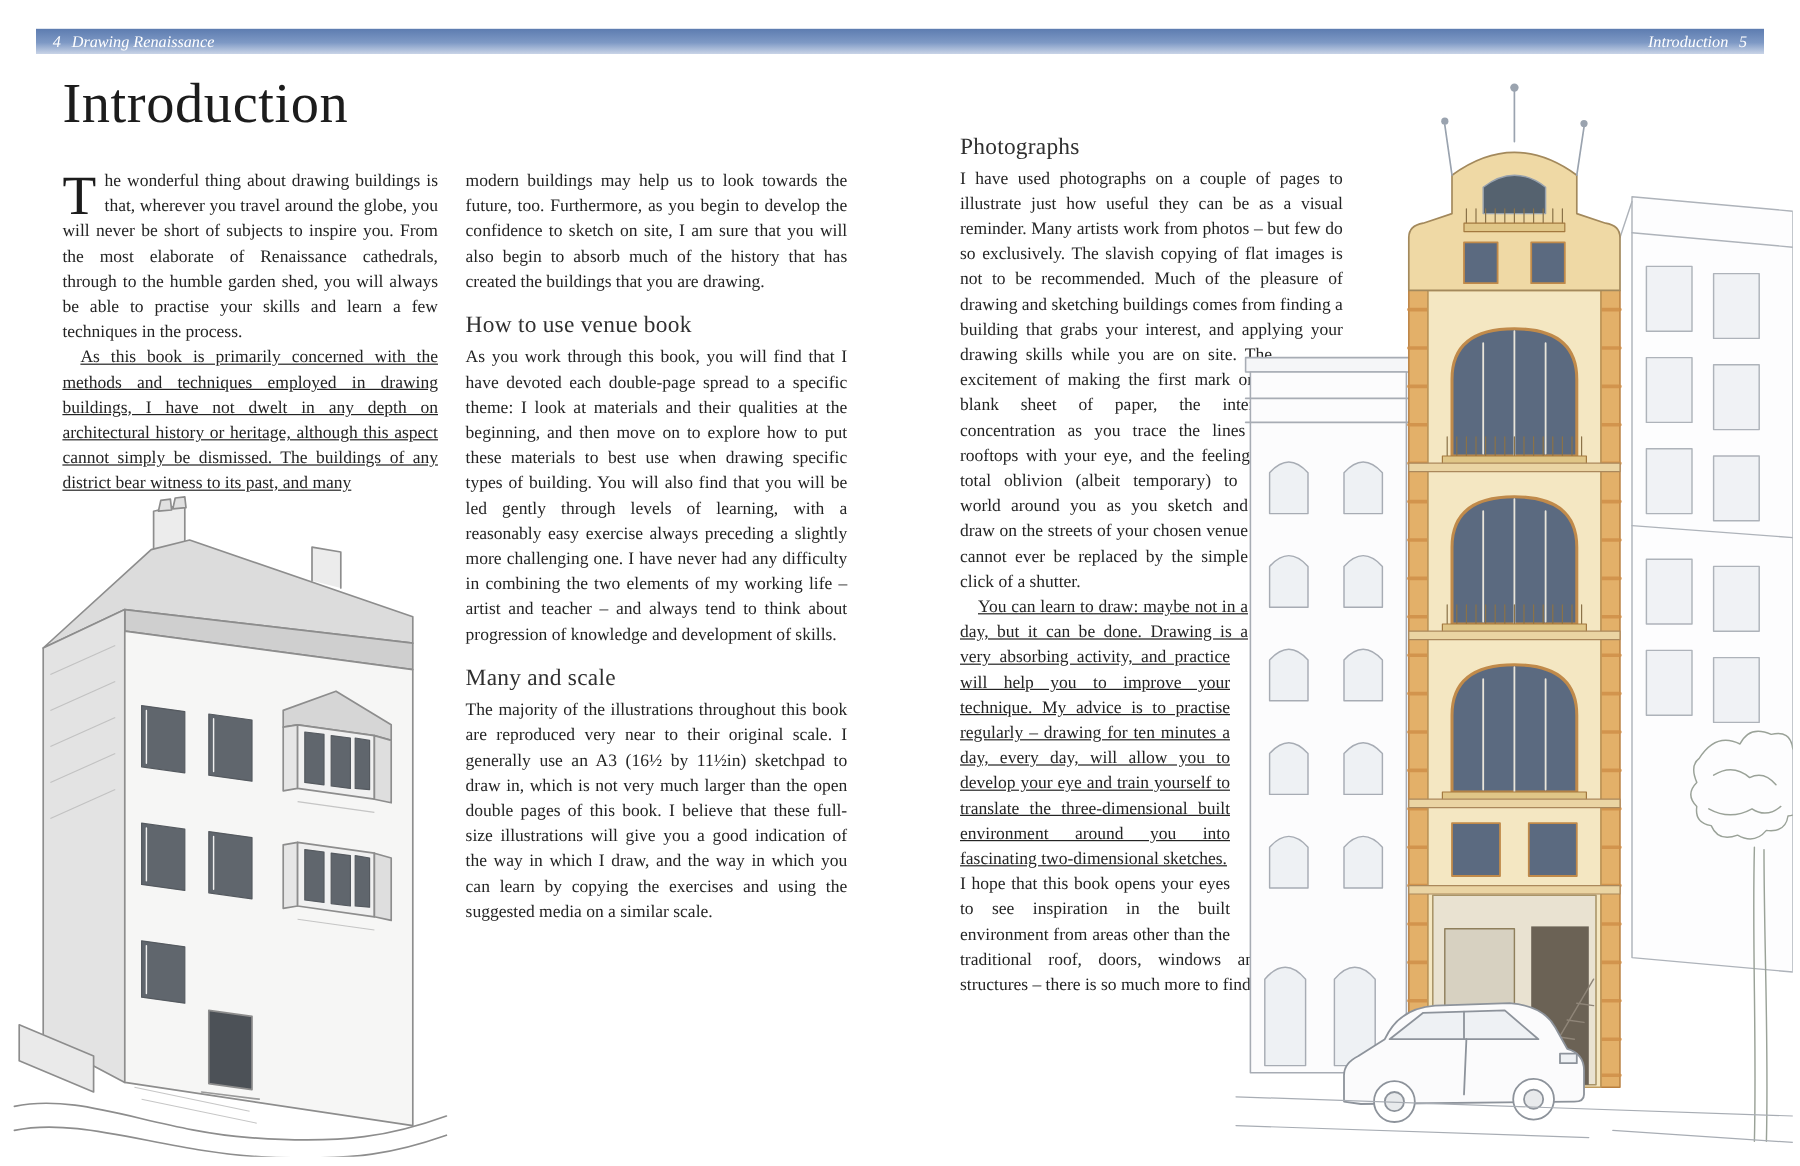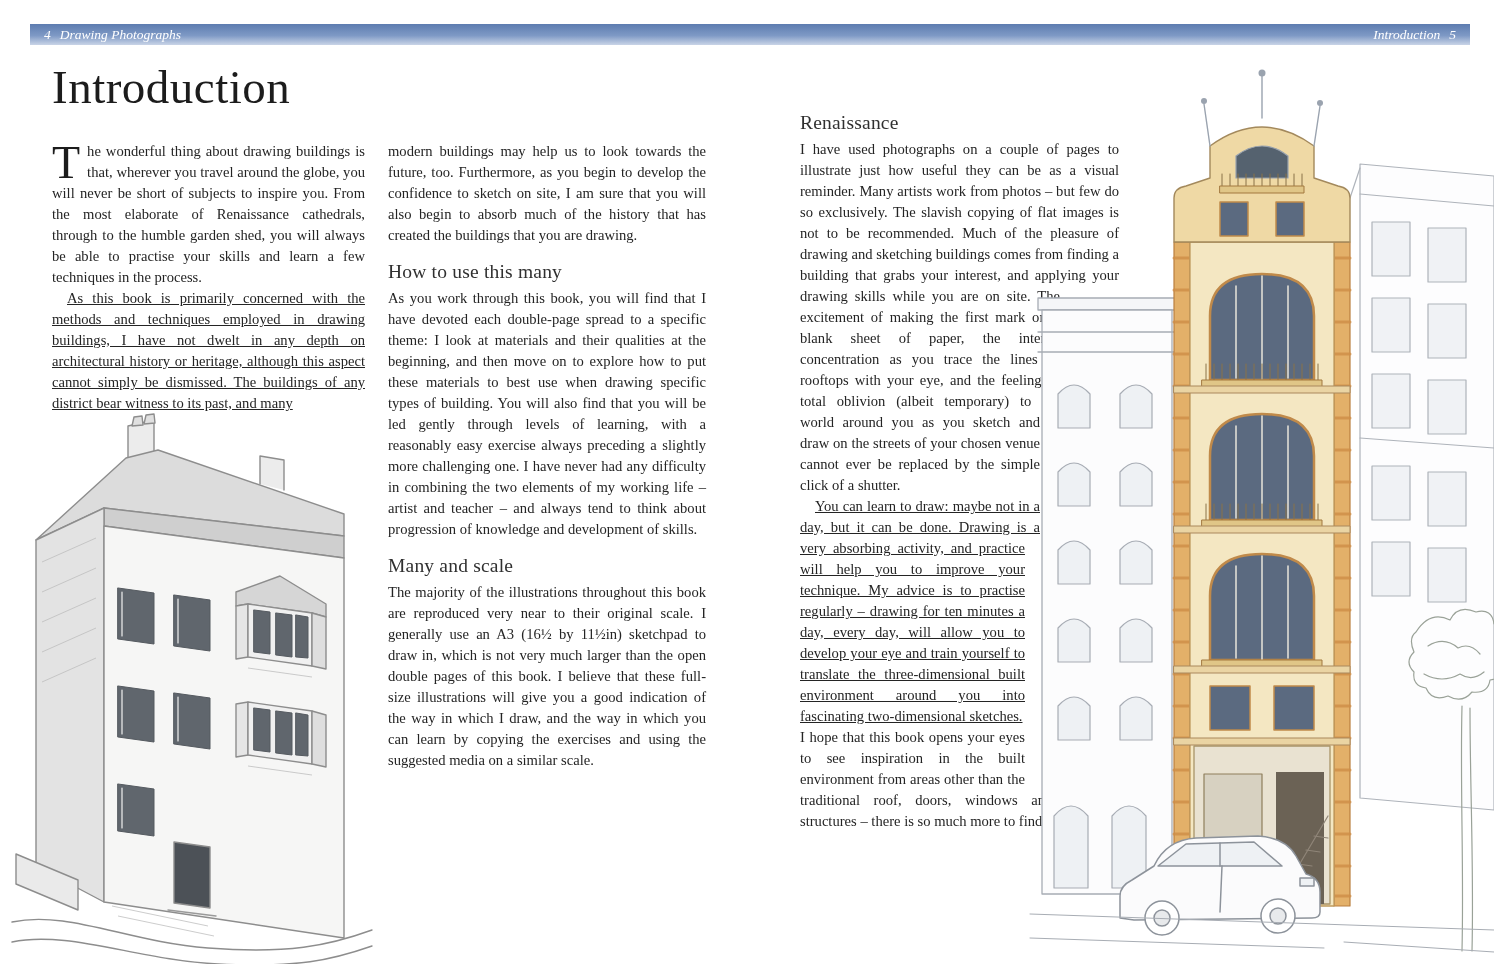--- a/index.html
+++ b/index.html
@@ -40,49 +40,49 @@
   .illo-right { left:1024px; top:46px;  width:470px; height:914px; }
 </style>
 </head>
 <body>
 
 <div class="page">
 
   <div class="running-head">
     <div class="rh-group">
       <span>4</span>
-      <span>Drawing Photographs</span>
+      <span>Drawing Renaissance</span>
     </div>
     <div class="rh-group">
       <span>Introduction</span>
       <span>5</span>
     </div>
   </div>
 
   <h1 class="chapter-title">Introduction</h1>
 
   <div class="col col1">
     <p><span class="dropcap">T</span><span>he wonderful thing about drawing buildings is that, wherever you travel around the globe, you will never be short of subjects to inspire you. From the most elaborate of Renaissance cathedrals, through to the humble garden shed, you will always be able to practise your skills and learn a few techniques in the process.</span></p>
     <p class="indent">As this book is primarily concerned with the methods and techniques employed in drawing buildings, I have not dwelt in any depth on architectural history or heritage, although this aspect cannot simply be dismissed. The buildings of any district bear witness to its past, and many</p>
   </div>
 
   <div class="col col2">
     <p>modern buildings may help us to look towards the future, too. Furthermore, as you begin to develop the confidence to sketch on site, I am sure that you will also begin to absorb much of the history that has created the buildings that you are drawing.</p>
-    <h2 class="sec">How to use this many</h2>
+    <h2 class="sec">How to use venue book</h2>
     <p>As you work through this book, you will find that I have devoted each double-page spread to a specific theme: I look at materials and their qualities at the beginning, and then move on to explore how to put these materials to best use when drawing specific types of building. You will also find that you will be led gently through levels of learning, with a reasonably easy exercise always preceding a slightly more challenging one. I have never had any difficulty in combining the two elements of my working life – artist and teacher – and always tend to think about progression of knowledge and development of skills.</p>
     <h2 class="sec">Many and scale</h2>
     <p>The majority of the illustrations throughout this book are reproduced very near to their original scale. I generally use an A3 (16½ by 11½in) sketchpad to draw in, which is not very much larger than the open double pages of this book. I believe that these full-size illustrations will give you a good indication of the way in which I draw, and the way in which you can learn by copying the exercises and using the suggested media on a similar scale.</p>
   </div>
 
   <div class="col col3">
     <div class="sp sp1"></div>
     <div class="sp sp2"></div>
     <div class="sp sp3"></div>
     <div class="sp sp4"></div>
-    <h2 class="sec first">Renaissance</h2>
+    <h2 class="sec first">Photographs</h2>
     <p>I have used photographs on a couple of pages to illustrate just how useful they can be as a visual reminder. Many artists work from photos – but few do so exclusively. The slavish copying of flat images is not to be recommended. Much of the pleasure of drawing and sketching buildings comes from finding a building that grabs your interest, and applying your drawing skills while you are on site. The excitement of making the first mark on a blank sheet of paper, the intense concentration as you trace the lines of rooftops with your eye, and the feeling of total oblivion (albeit temporary) to the world around you as you sketch and draw on the streets of your chosen venue cannot ever be replaced by the simple click of a shutter.</p>
     <p class="indent">You can learn to draw: maybe not in a day, but it can be done. Drawing is a very absorbing activity, and practice will help you to improve your technique. My advice is to practise regularly – drawing for ten minutes a day, every day, will allow you to develop your eye and train yourself to translate the three-dimensional built environment around you into fascinating two-dimensional sketches.</p>
     <p>I hope that this book opens your eyes to see inspiration in the built environment from areas other than the traditional roof, doors, windows and four-wall structures – there is so much more to find!</p>
   </div>
 
   <div class="illo illo-left">
     <svg viewBox="0 0 368 578" width="368" height="578">
       <g fill="none" stroke="#8d8d8d" stroke-width="1.4" stroke-linecap="round" stroke-linejoin="round">
 
         <path d="M120,74 L120,40 L146,34 L146,68" fill="#ececec"></path>

